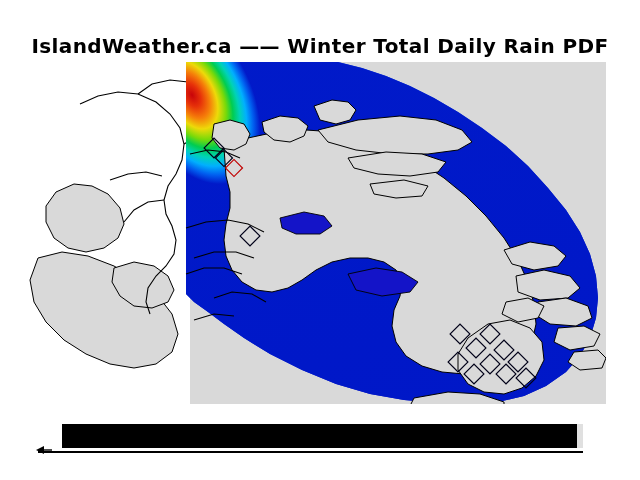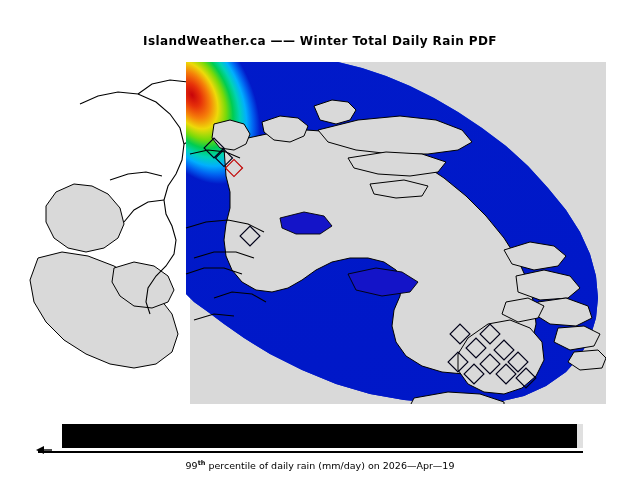--- a/index.html
+++ b/index.html
@@ -23,21 +23,21 @@
   }
 
   
   #title {
     position: absolute;
     left: 0;
     top: 34px;
     width: 640px;
     text-align: center;
     font-family: "DejaVu Sans", sans-serif;
-    font-size: 12px;
+    font-size: 20px;
     font-weight: bold;
     letter-spacing: 0.4px;
     color: #000000;
     white-space: pre;
   }
 
   
   #map-panel {
     position: absolute;
     left: 18px;
@@ -277,15 +277,14 @@
   <div id="colorbar-wrap">
     <div id="colorbar"></div>
     <div id="colorbar-cap"></div>
   </div>
   <div id="colorbar-baseline"></div>
   <svg id="colorbar-arrow" viewBox="0 0 16 10">
     <path d="M0,5 L8,1 L8,9 Z" fill="#000000"></path>
     <path d="M6,5 L16,5" stroke="#000000" stroke-width="1.4"></path>
   </svg>
 
-  <div id="caption"><span>99</span><sup>th</sup><span> percentile of daily rain (mm/day) on 2026—Apr—19</span></div>
 
 </div>
 
 </body></html>

